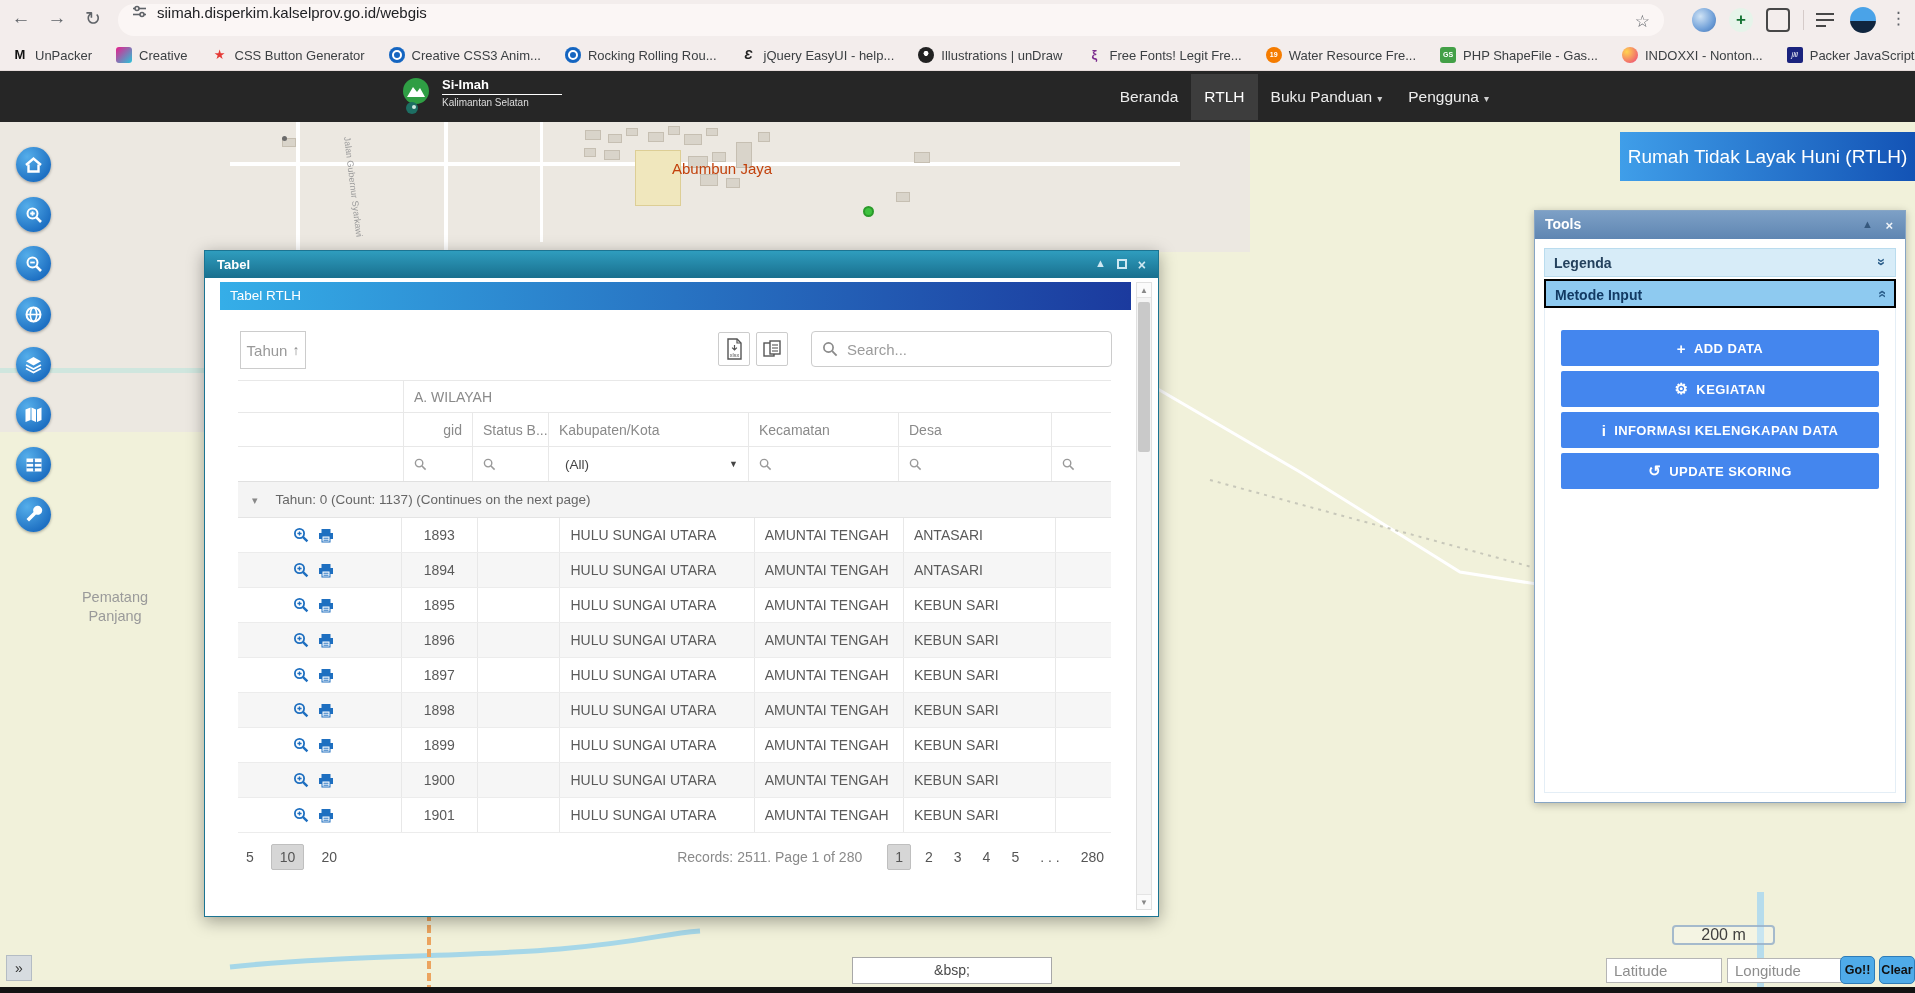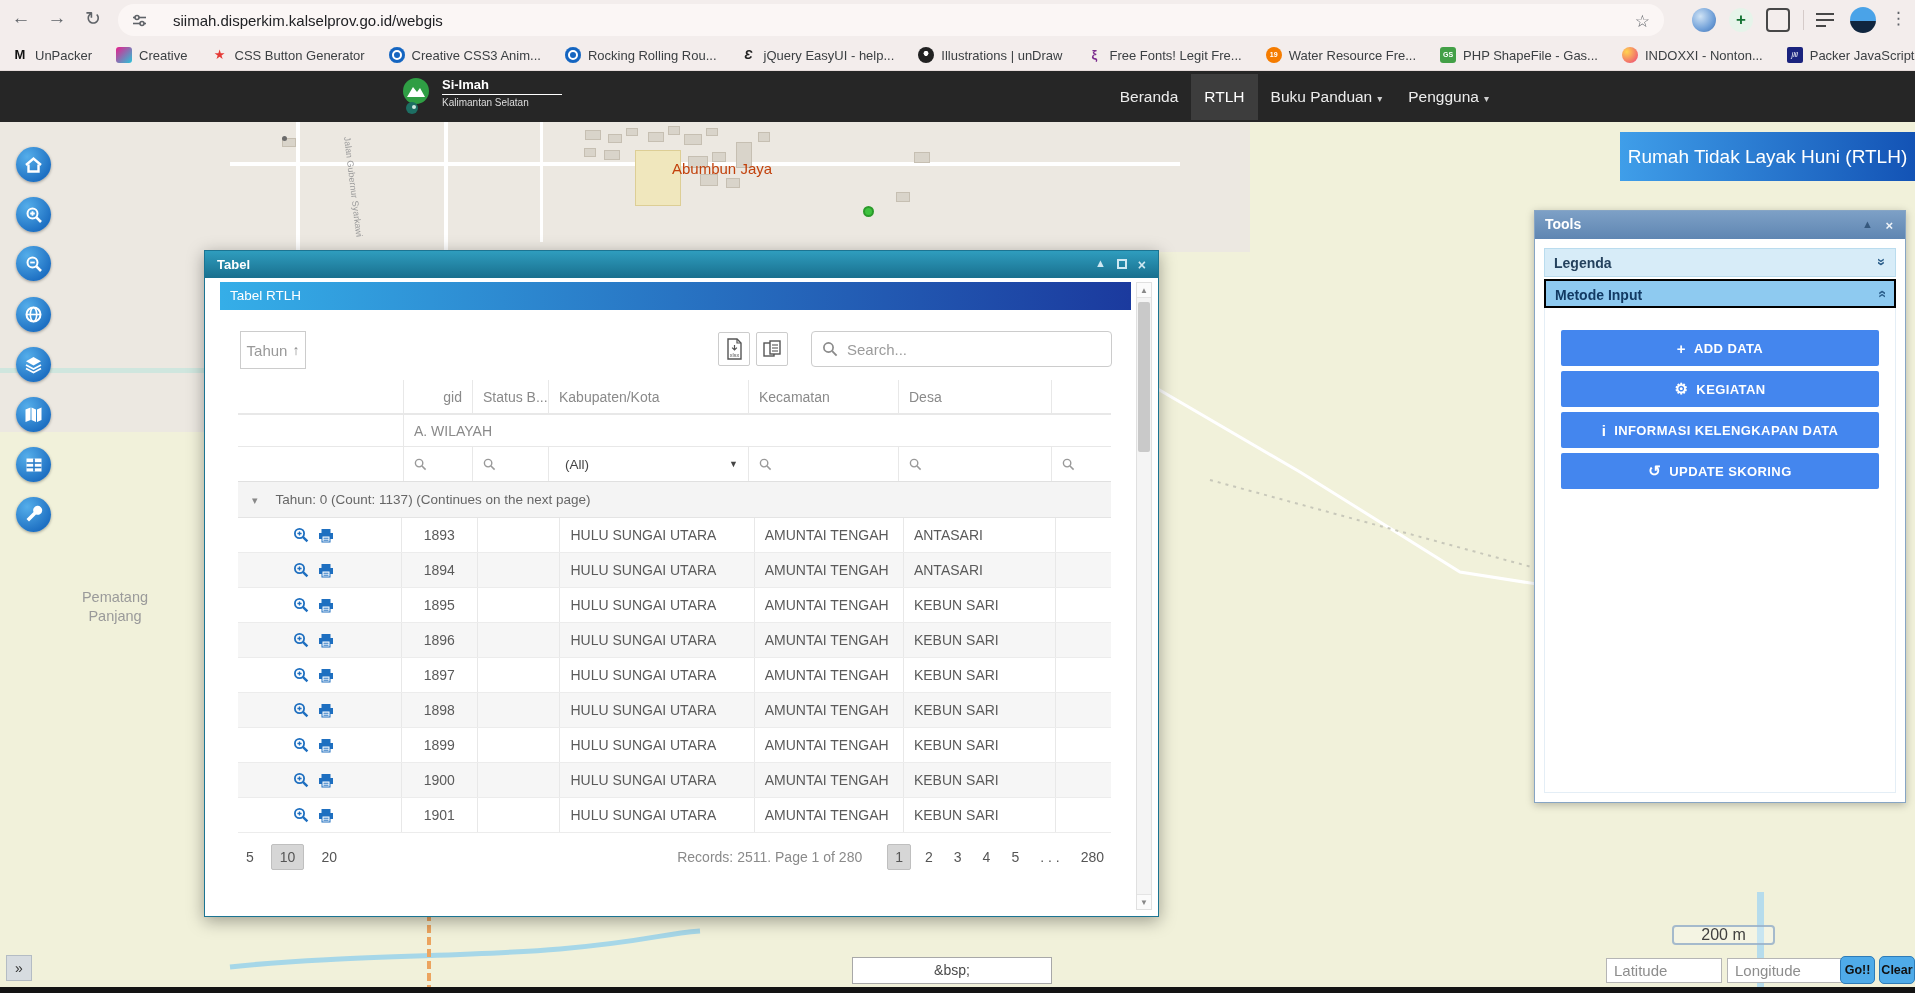--- a/index.html
+++ b/index.html
@@ -2,21 +2,21 @@
 <html><head>
 <meta charset="utf-8">
 <style>
   * { margin:0; padding:0; box-sizing:border-box; }
   body { font-family:"Liberation Sans", sans-serif; }
   #screen { position:relative; width:1915px; height:993px; overflow:hidden; background:#f1f1da; }
 
   
   #chrome-top { position:absolute; left:0; top:0; width:1915px; height:40px; background:#f3edec; z-index:20; }
   .nav-btn { position:absolute; top:7px; font-size:19px; color:#5f6368; width:26px; text-align:center; cursor:pointer; }
-  #url-pill { position:absolute; left:118px; top:4px; width:1546px; height:32px; background:#fbf6f5; border-radius:16px; display:flex; align-items:center; padding:0 14px;gap:16px; }
+  #url-pill { position:absolute; left:118px; top:4px; width:1546px; height:32px; background:#fbf6f5; border-radius:16px; display:flex; align-items:flex-start; padding:0 14px; }
   #site-info { margin-right:10px; }
   #url-text { font-size:15px; color:#202124; }
   #star-ico { position:absolute; right:14px; top:7px; font-size:17px; color:#5f6368; }
   .ext-ico { position:absolute; top:8px; width:24px; height:24px; border-radius:50%; }
   #ext-swirl { left:1692px; background:radial-gradient(circle at 35% 35%, #cfe3f5, #6f9fd8 60%, #3f6fb0); }
   #ext-plus { left:1729px; background:#e6f4ea; color:#137333; font-size:17px; text-align:center; line-height:23px; font-weight:bold; }
   #ext-clip { left:1766px; border-radius:4px; border:2px solid #474747; background:transparent; }
   #chrome-div1 { position:absolute; left:1803px; top:10px; width:1px; height:20px; background:#d5cbc9; }
   #tablist-ico { position:absolute; left:1816px; top:13px; width:18px; }
   #tablist-ico div { height:2px; background:#474747; margin-bottom:4px; }
@@ -446,32 +446,32 @@
 
     <div id="search-box">
       <svg width="16" height="16" viewBox="0 0 16 16">
           <circle cx="6.5" cy="6.5" r="4.6" fill="none" stroke="#8a8a8a" stroke-width="1.7"></circle>
           <line x1="10.2" y1="10.2" x2="14.6" y2="14.6" stroke="#8a8a8a" stroke-width="1.9"></line>
         </svg>
       <input type="text" placeholder="Search..." style="">
     </div>
 
     <div id="tbl">
+      <div class="tr grp-hdr">
+        <div class="c c-act"></div>
+        <div class="c-span">A. WILAYAH</div>
+      </div>
       <div class="tr col-hdr">
         <div class="c c-act"></div>
         <div class="c c-gid">gid</div>
         <div class="c c-status">Status B...</div>
         <div class="c c-kab">Kabupaten/Kota</div>
         <div class="c c-kec">Kecamatan</div>
         <div class="c c-desa">Desa</div>
         <div class="c c-last"></div>
-      </div>
-      <div class="tr grp-hdr">
-        <div class="c c-act"></div>
-        <div class="c-span">A. WILAYAH</div>
       </div>
       <div class="tr filter-row">
         <div class="c c-act"></div>
         <div class="c c-gid">
             <svg width="13" height="13" viewBox="0 0 14 14">
               <circle cx="5.5" cy="5.5" r="4" fill="none" stroke="#999" stroke-width="1.5"></circle>
               <line x1="8.6" y1="8.6" x2="12.5" y2="12.5" stroke="#999" stroke-width="1.7"></line>
             </svg>
           </div>
         <div class="c c-status">

